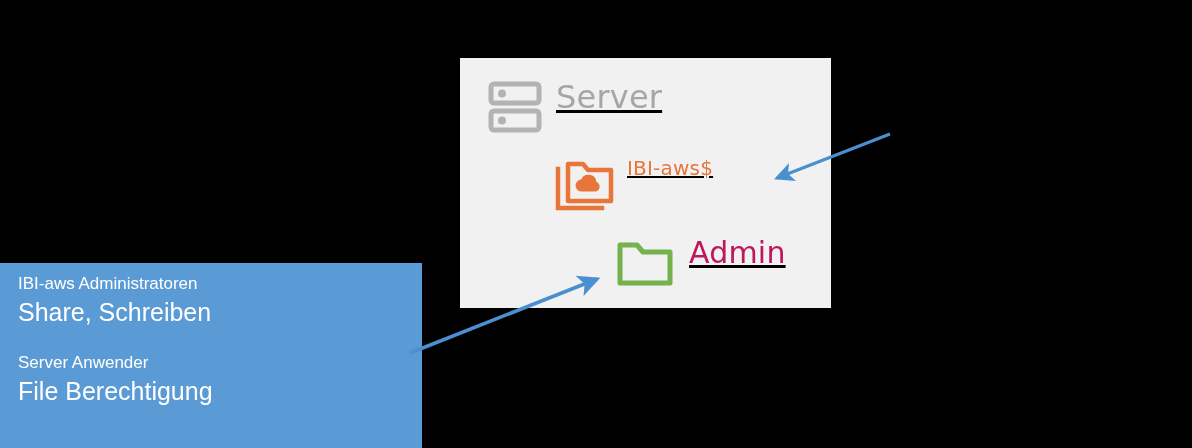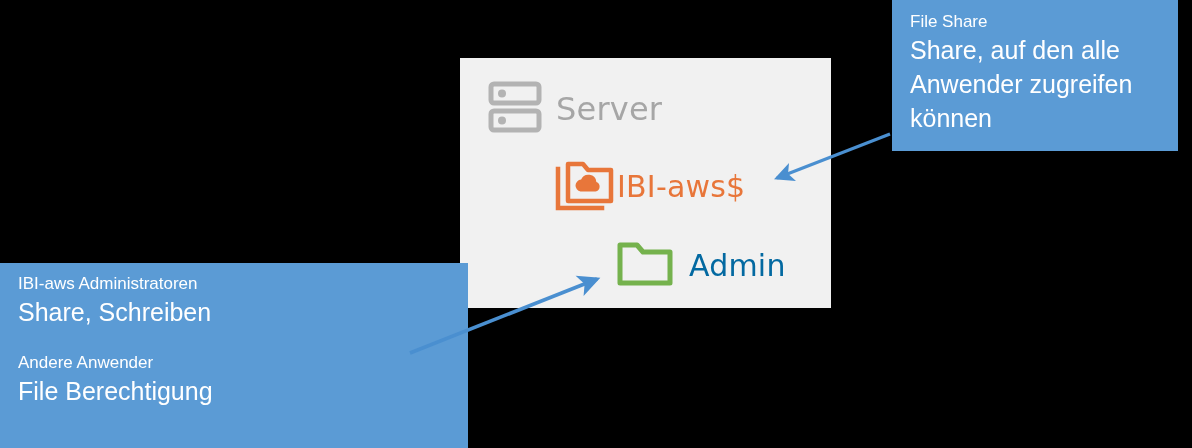--- a/index.html
+++ b/index.html
@@ -22,21 +22,21 @@
     left: 460px;
     top: 58px;
     width: 371px;
     height: 250px;
     background: #f1f1f1;
   }
 
   .row {
     position: absolute;
     display: flex;
-    align-items: center;
+    text-decoration: underline;
   }
 
   #server-row { left: 28px; top: 23px; }
   #share-row  { left: 95px; top: 100px; }
   #admin-row  { left: 155px; top: 180px; }
 
   .icon-box {
     display: block;
     flex: 0 0 auto;
   }
@@ -46,27 +46,28 @@
     white-space: nowrap;
     line-height: 1;
   }
   #server-label {
     font-size: 32px;
     color: #a6a6a6;
     margin-left: 14px;
     letter-spacing: 0.2px;
   }
   #share-label {
-    font-size: 30px;
+    font-size: 20px;
     color: #e8763a;
+    margin-left: 10px;
     letter-spacing: 0.2px;
   }
   #admin-label {
     font-size: 30px;
-    color: #0369a1;
+    color: #be185d;
     margin-left: 12px;
     letter-spacing: 0.2px;
   }
 
   
   .callout {
     position: absolute;
     background: #5b9bd5;
     box-sizing: border-box;
     color: #ffffff;
@@ -74,21 +75,21 @@
   #callout-right {
     left: 892px;
     top: 0px;
     width: 286px;
     height: 151px;
     padding: 10px 0 0 18px;
   }
   #callout-left {
     left: 0px;
     top: 263px;
-    width: 468px;
+    width: 422px;
     height: 185px;
     padding: 9px 14px 0 18px;
   }
 
   .c-small {
     font-size: 17px;
     line-height: 23px;
     font-family: "Liberation Sans", sans-serif;
     white-space: nowrap;
   }
@@ -146,32 +147,26 @@
     <div class="row" id="admin-row">
       <span class="icon-box">
         <svg width="62" height="52" viewBox="0 0 62 52" xmlns="http://www.w3.org/2000/svg">
           <path d="M5 7 L22 7 L28 14 L55 14 L55 45 L5 45 Z" fill="none" stroke="#75b24d" stroke-width="5" stroke-linejoin="round"></path>
         </svg>
       </span>
       <span class="label" id="admin-label">Admin</span>
     </div>
   </div>
 
-  <div class="callout" id="callout-right">
-    <div class="c-small">File Share</div>
-    <div class="c-big">Share, auf den alle</div>
-    <div class="c-big">Anwender zugreifen</div>
-    <div class="c-big">können</div>
-  </div>
 
   <div class="callout" id="callout-left">
     <div class="c-small">IBI-aws Administratoren</div>
     <div class="c-big">Share, Schreiben</div>
     <div class="c-gap"></div>
-    <div class="c-small">Andere Anwender</div>
+    <div class="c-small">Server Anwender</div>
     <div class="c-big">File Berechtigung</div>
   </div>
 
   <svg id="arrows" viewBox="0 0 1192 448" xmlns="http://www.w3.org/2000/svg">
     <defs>
       <marker id="head-a" markerWidth="7" markerHeight="7" refX="5.2" refY="3.5" orient="auto" markerUnits="strokeWidth">
         <path d="M0,0.5 L6.2,3.5 L0,6.5 L1.5,3.5 Z" fill="#4a8fd0"></path>
       </marker>
       <marker id="head-b" markerWidth="7" markerHeight="7" refX="5.2" refY="3.5" orient="auto" markerUnits="strokeWidth">
         <path d="M0,0.5 L6.2,3.5 L0,6.5 L1.5,3.5 Z" fill="#4a8fd0"></path>

